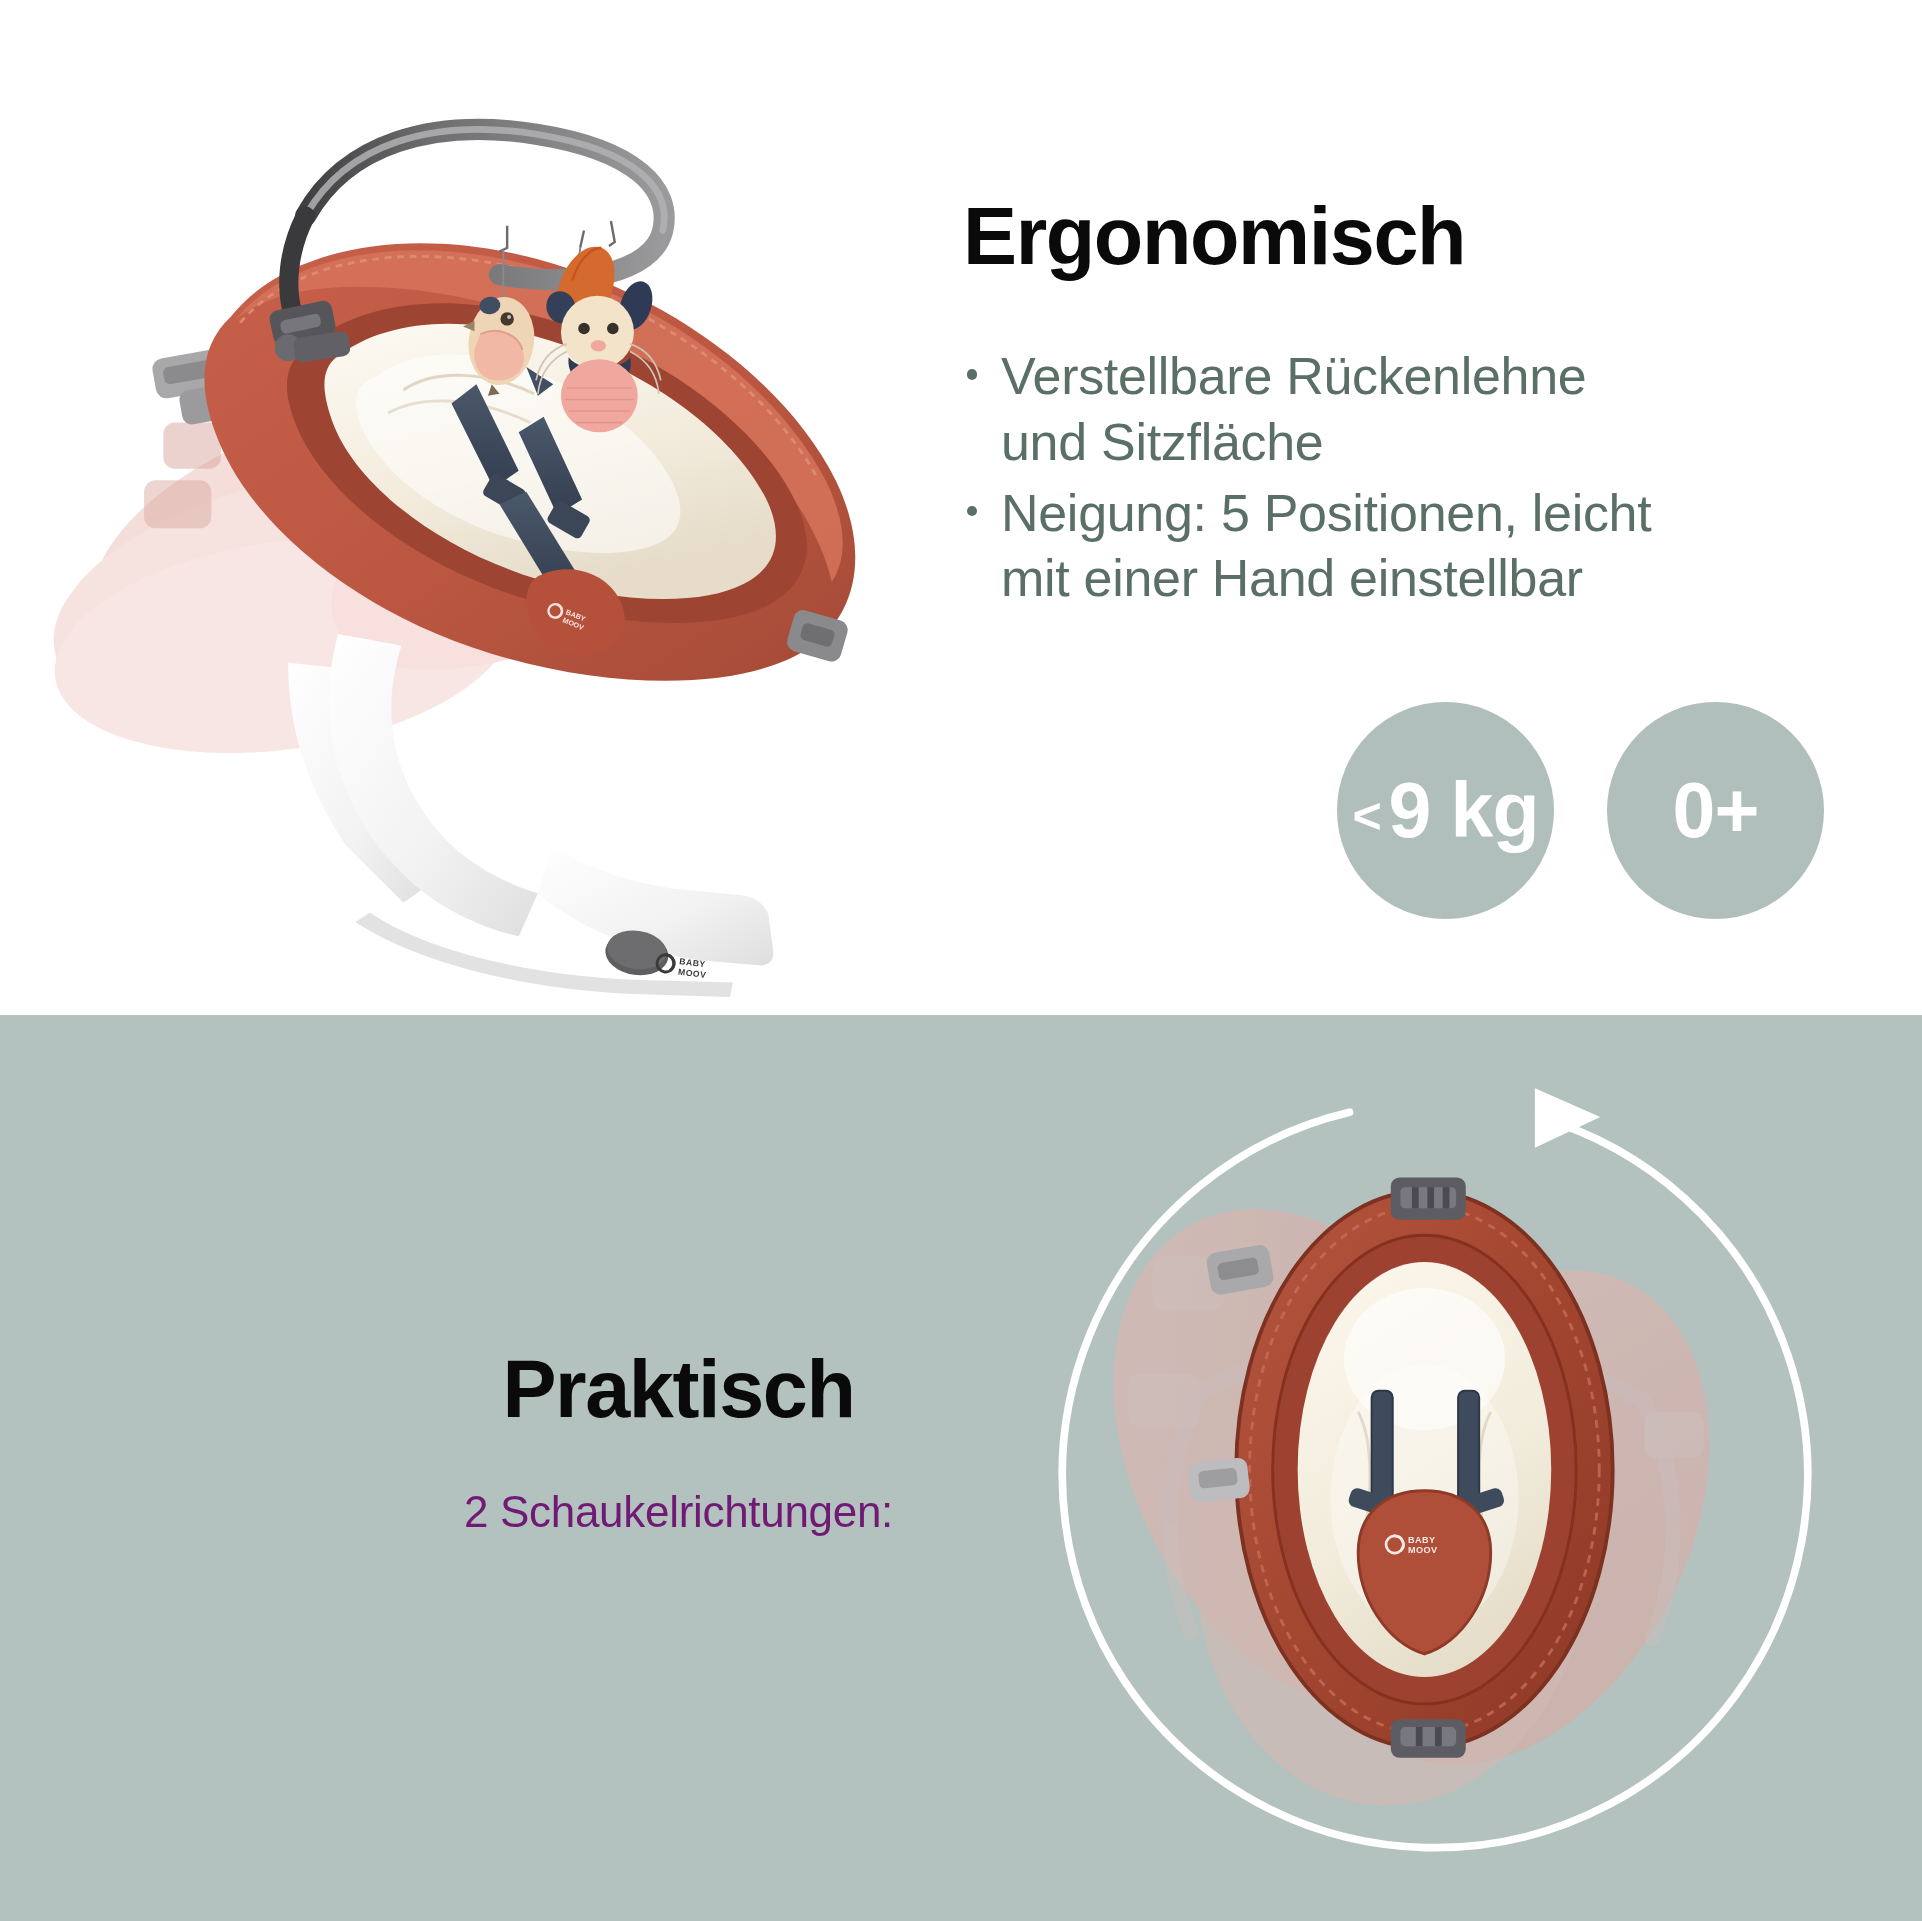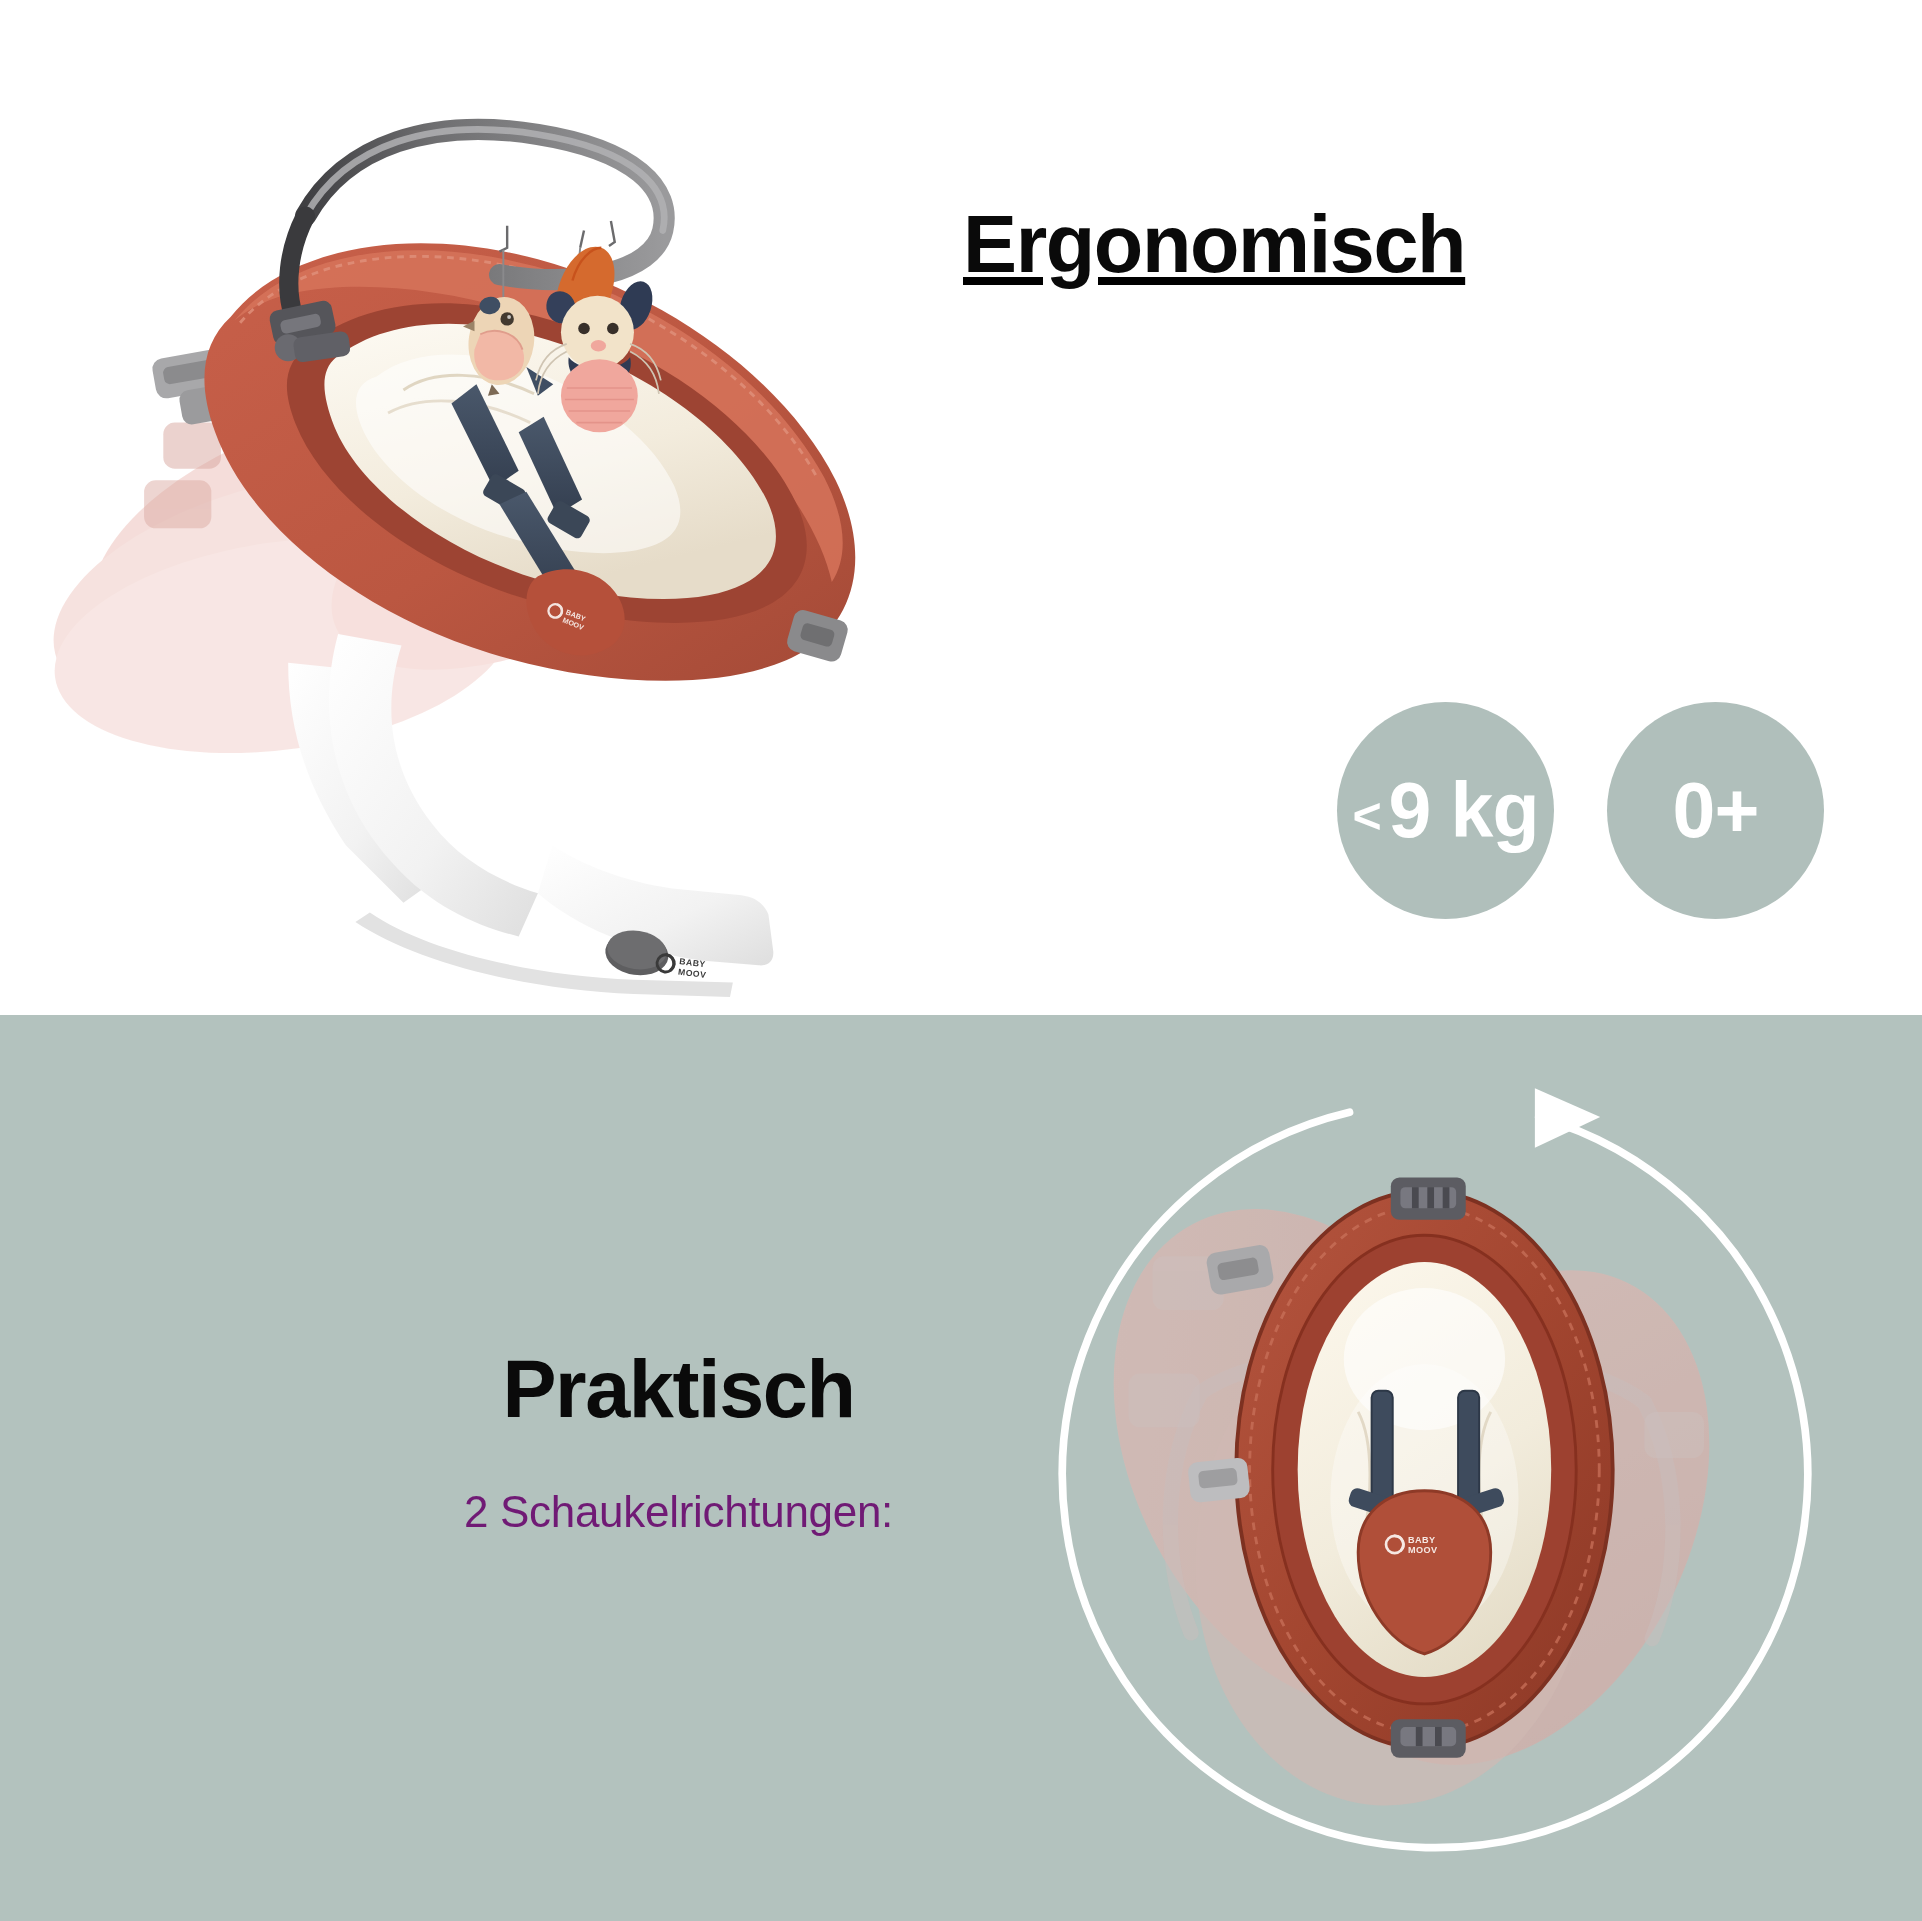--- a/index.html
+++ b/index.html
@@ -10,21 +10,21 @@
     background:#ffffff;
     overflow:hidden;
   }
   .page{position:relative;width:1922px;height:1921px;overflow:hidden;background:#fff;}
 
   
   .panel-top{position:absolute;left:0;top:0;width:1922px;height:1015px;background:#ffffff;}
   .panel-bottom{position:absolute;left:0;top:1015px;width:1922px;height:906px;background:#b3c2be;}
 
   
-  .top-copy{position:absolute;left:963px;top:204px;width:893px;text-decoration:underline;}
+  .top-copy{position:absolute;left:963px;top:196px;width:893px;}
   .h-title{
     font-size:81px;line-height:1.0;font-weight:bold;color:#0a0a0a;
     letter-spacing:-1.4px;margin:0 0 67px 0;white-space:nowrap;
   }
   .bullets{list-style:none;margin:0;padding:0;}
   .bullet{
     position:relative;padding-left:38px;
     font-size:52px;line-height:1.26;color:#5a6f66;
     margin-bottom:5.8px;font-weight:400;letter-spacing:-0.3px;
   }
@@ -281,20 +281,32 @@
             <path d="M588 416 H 660"></path>
           <path d="M592 428 H 656"></path>
             <path d="M600 440 H 648"></path>
         </g>
       </g>
     </svg>
   </div>
 
   <div class="top-copy">
     <h1 class="h-title">Ergonomisch</h1>
+    <ul class="bullets">
+      <li class="bullet">
+        <span class="dot"></span>
+        <span>Verstellbare Rückenlehne</span><br>
+        <span>und Sitzfläche</span>
+      </li>
+      <li class="bullet">
+        <span class="dot"></span>
+        <span>Neigung: 5 Positionen, leicht</span><br>
+        <span>mit einer Hand einstellbar</span>
+      </li>
+    </ul>
   </div>
 
   <div class="badges">
     <div class="badge">
       <span class="badge-txt">
         <span class="badge-lt">&lt;</span>
         <span>9 kg</span>
       </span>
     </div>
     <div class="badge">

